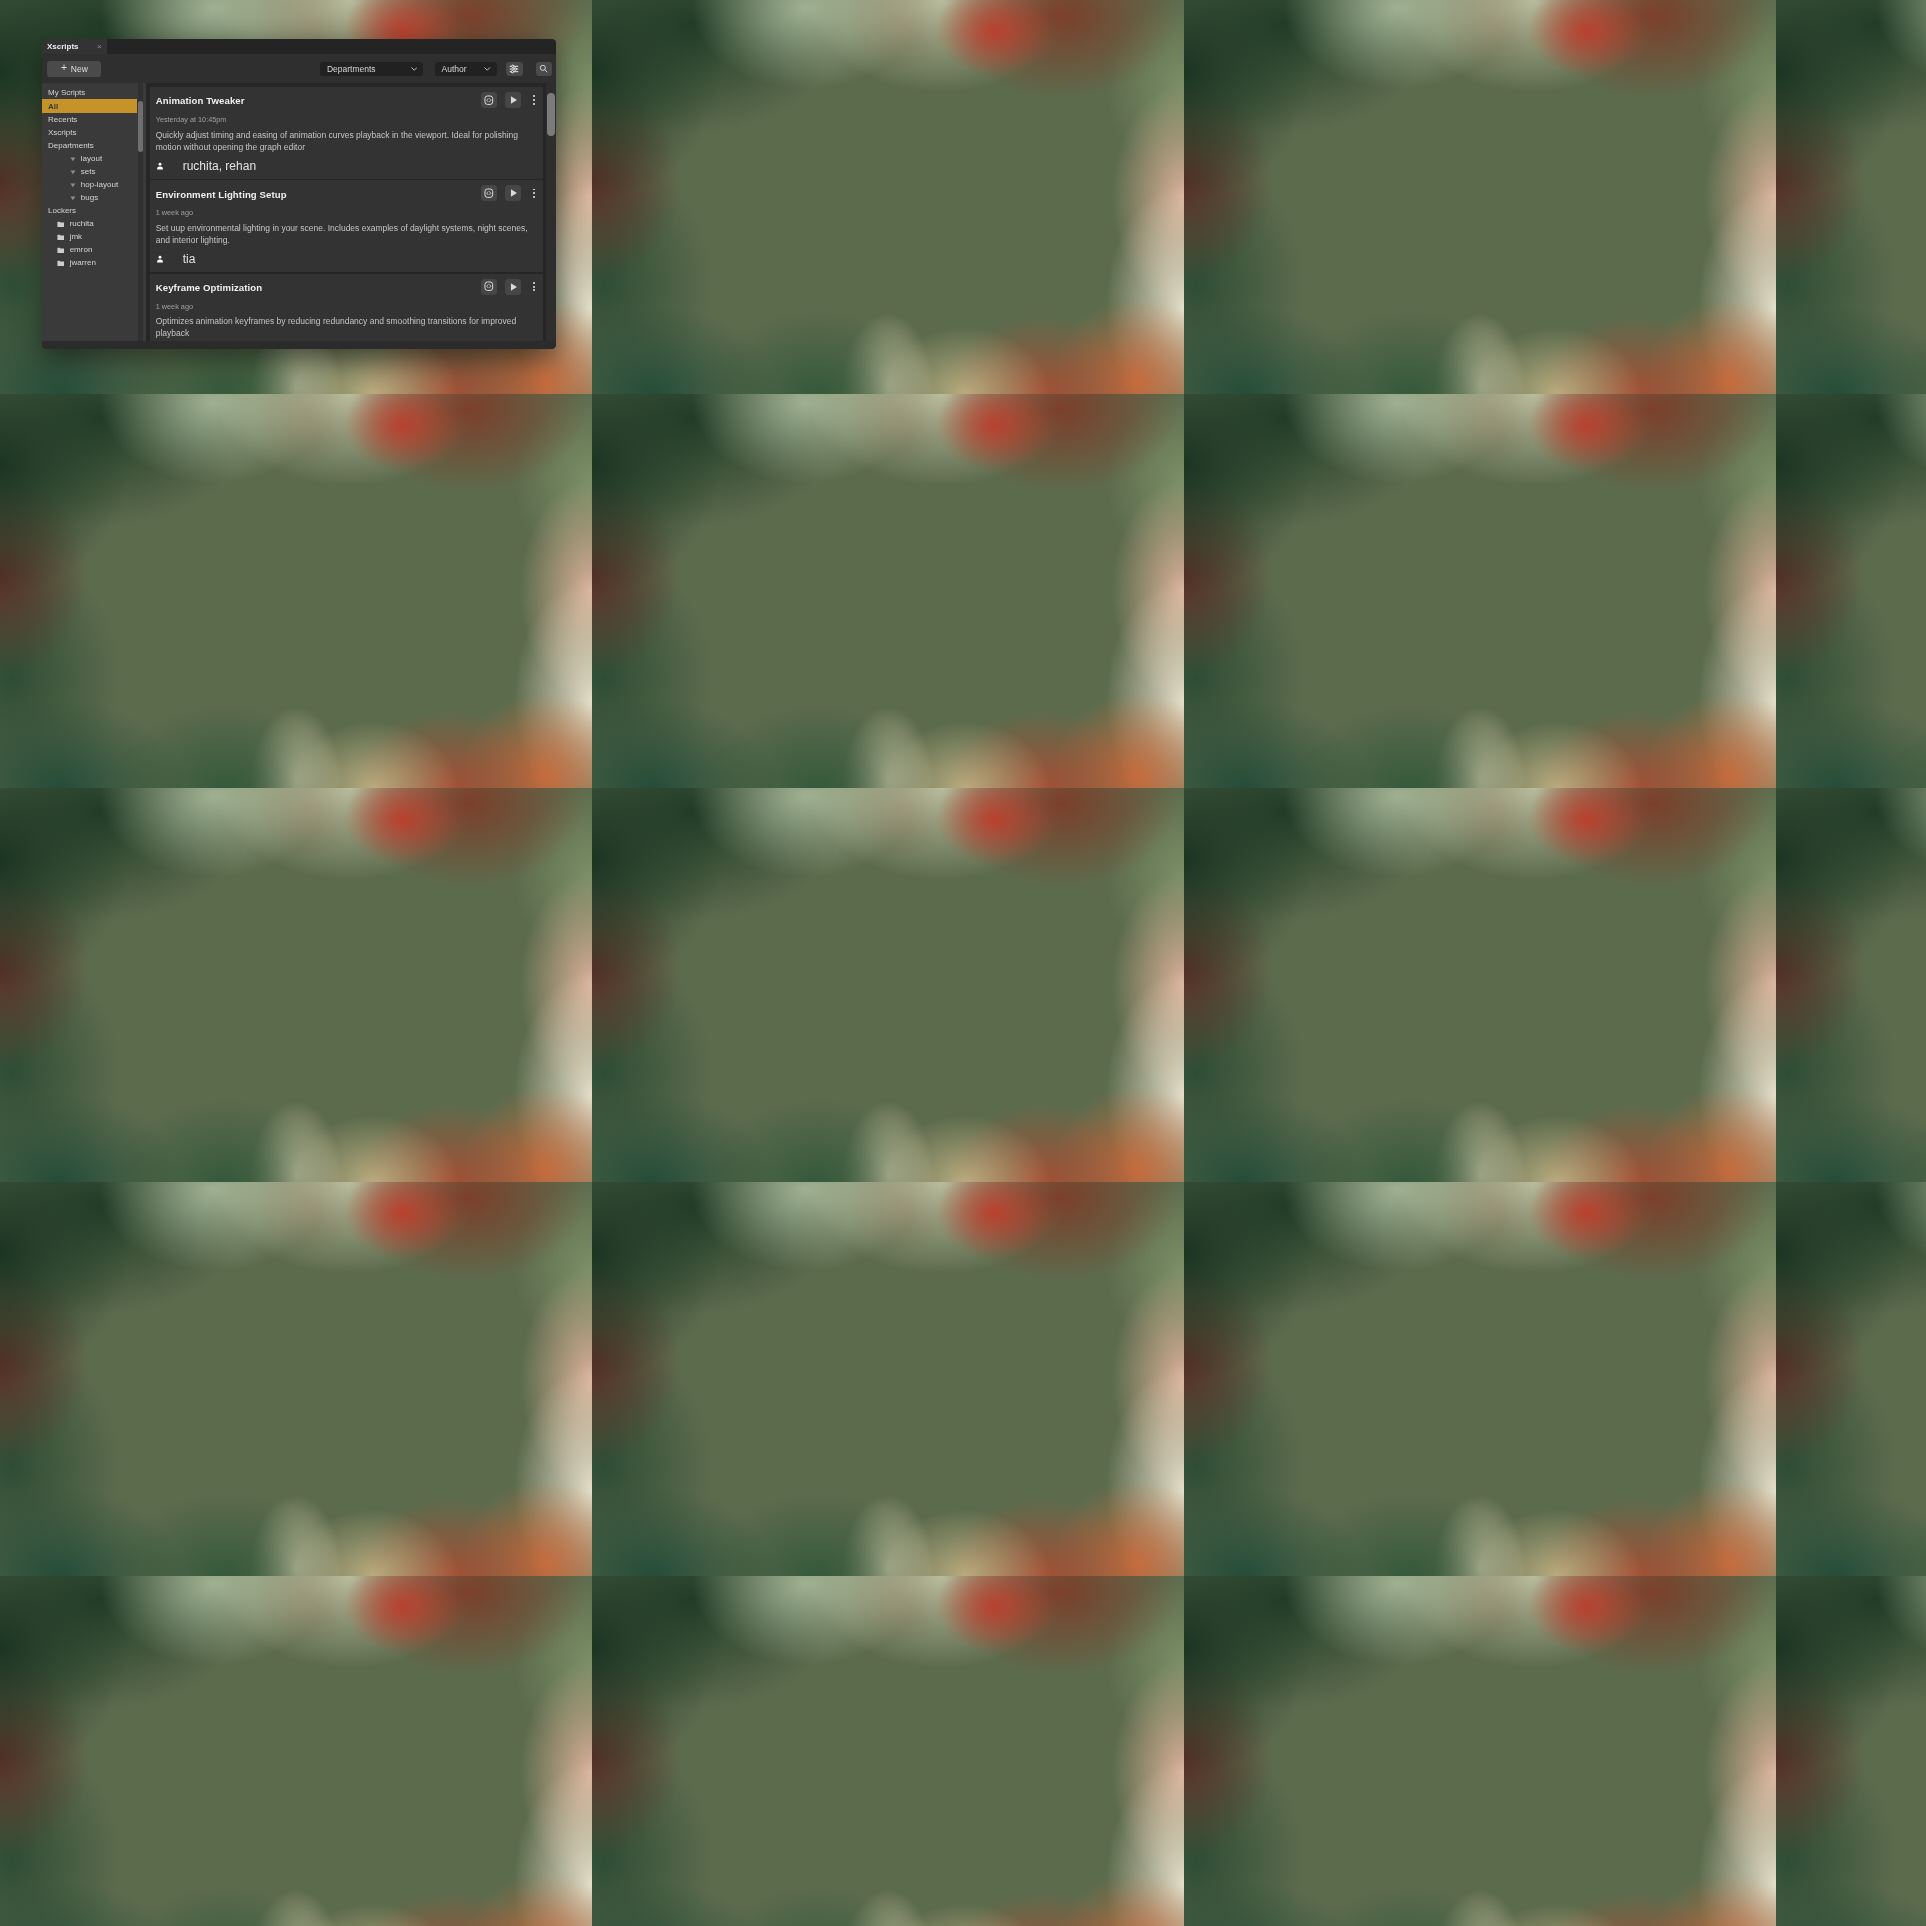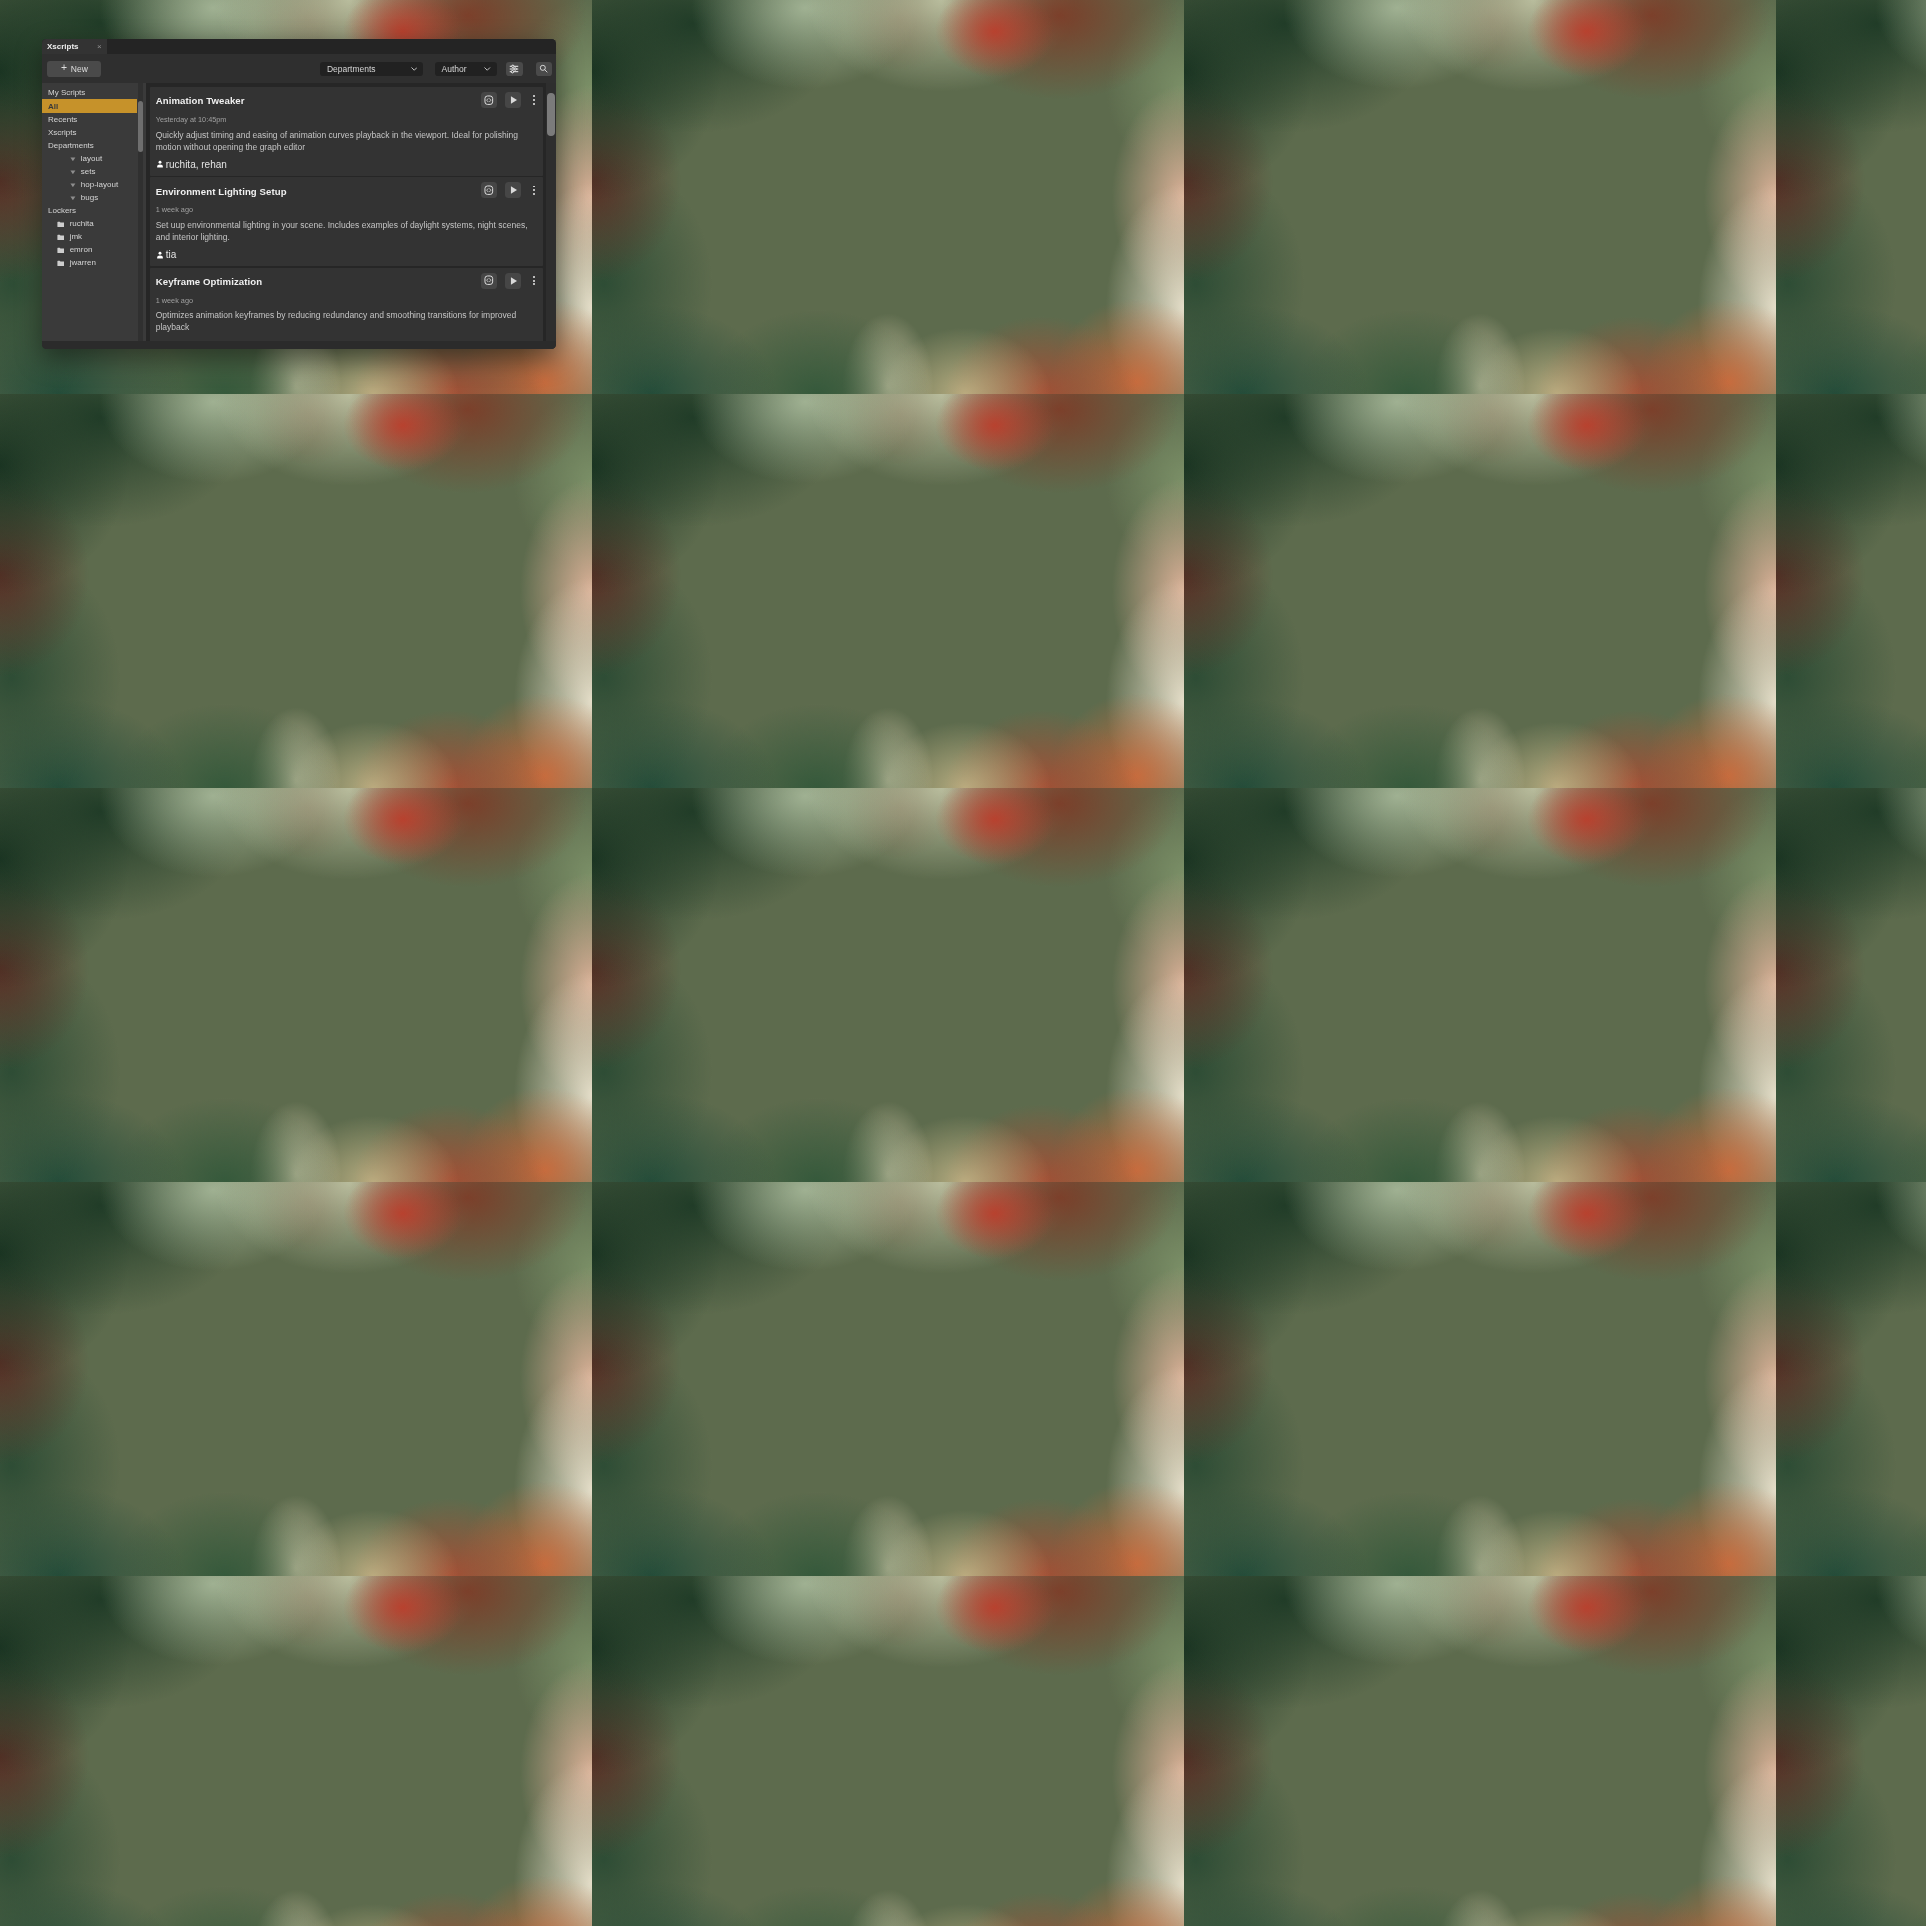--- a/index.html
+++ b/index.html
@@ -84,21 +84,21 @@
   .actions{ margin-left:auto; display:flex; align-items:center; }
   .act-btn{
     width:16.6px; height:16px; background:#464646; border:none; border-radius:3.5px;
     display:flex; align-items:center; justify-content:center; cursor:pointer;
   }
   .act-btn.run{ margin-left:7.7px; }
   .kebab{ margin-left:9.2px; background:none; border:none; display:flex; flex-direction:column; gap:1.9px; padding:1.5px 2.3px; cursor:pointer; }
   .kebab i{ width:1.9px; height:1.9px; border-radius:50%; background:#e8e8e8; }
   .ts{ margin-top:7px; font-size:7.3px; color:#a0a0a0; }
   .desc{ margin-top:5.8px; font-size:8.5px; line-height:1.4; color:#c5c5c5; max-width:376px; }
-  .author-row{ margin-top:5.4px; display:flex; align-items:center; gap:2px; font-size:10px; color:#e3e3e3; }
+  .author-row{ margin-top:5.4px; display:flex; align-items:center; gap:19px; font-size:12px; color:#e3e3e3; }
   .list-track{ position:absolute; top:0; bottom:0; right:0; width:10.4px; background:#2e2e2e; }
   .list-thumb{ position:absolute; top:9.2px; right:1.5px; width:7.3px; height:43px; background:#7b7b7b; border-radius:3.9px; }
   
   .bottombar{ height:8px; background:#2b2b2b; flex:0 0 auto; }
   svg{ display:block; }
 </style>
 </head>
 <body>
 
 <div class="window">

